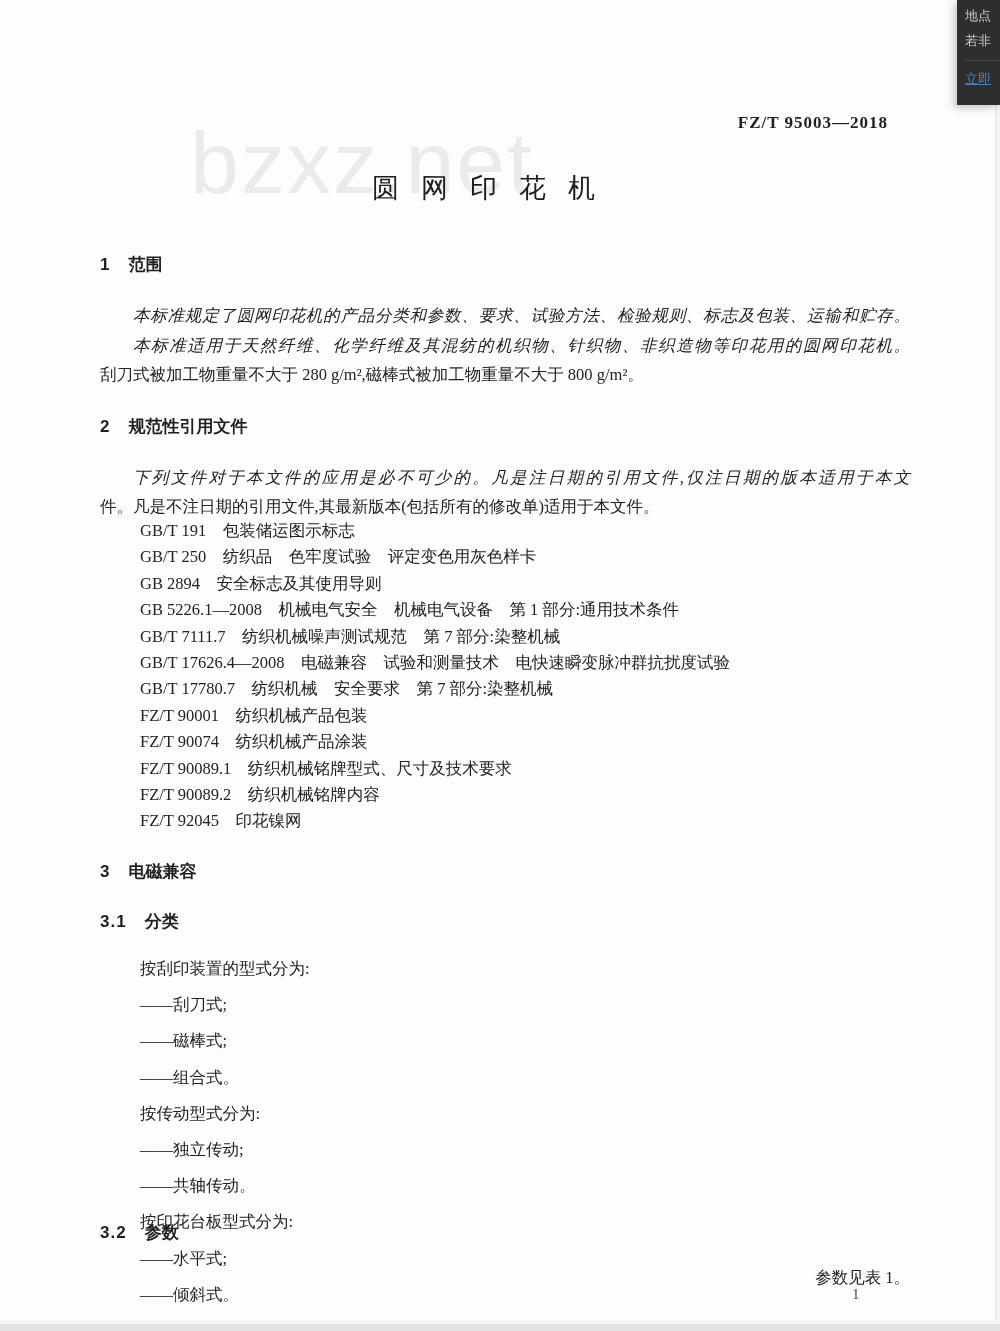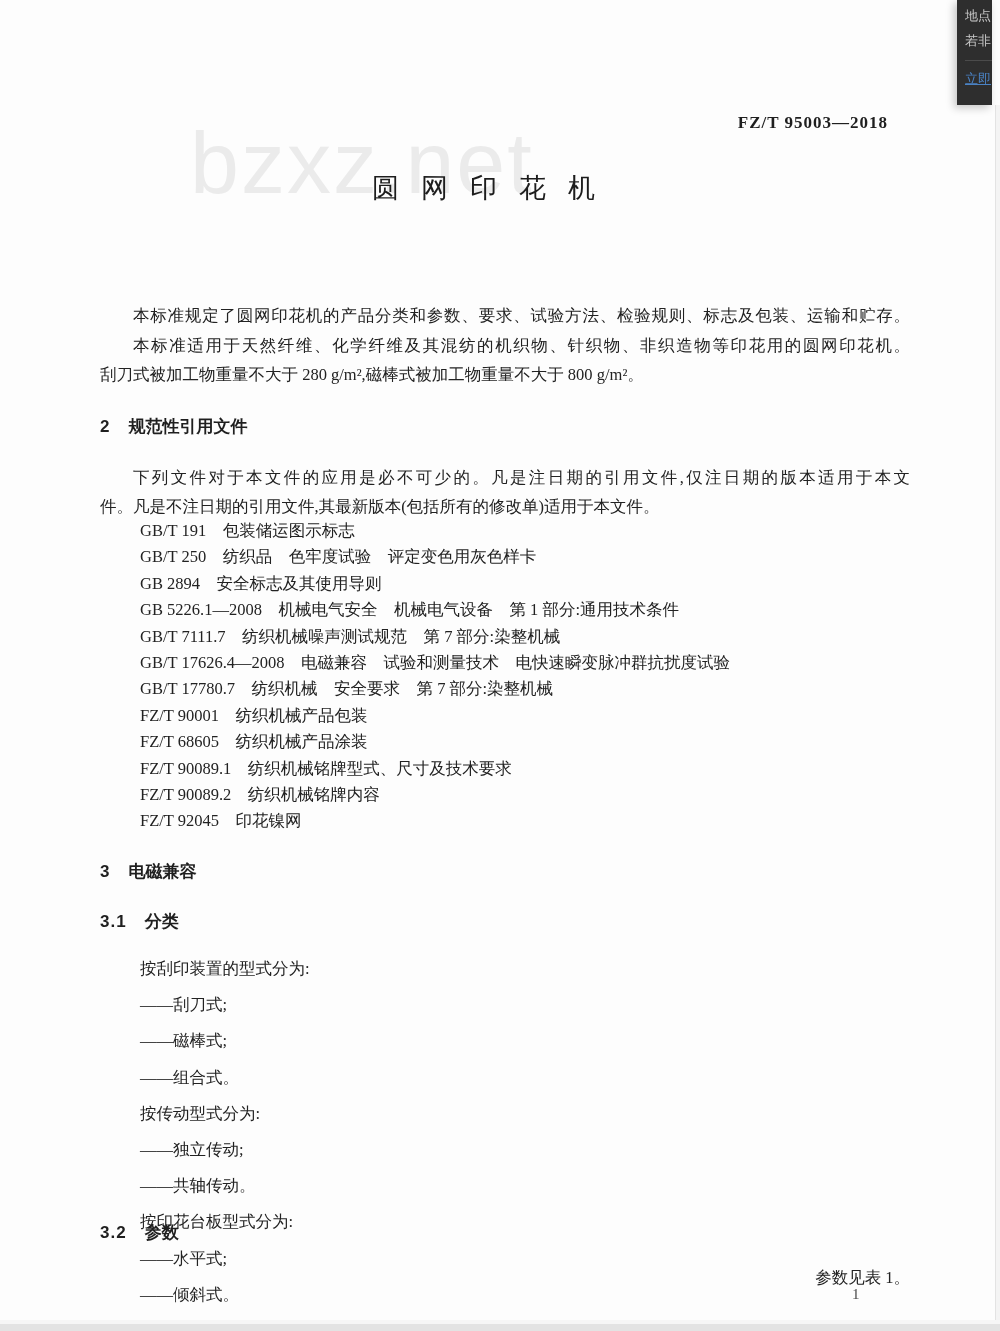--- a/index.html
+++ b/index.html
@@ -56,21 +56,21 @@
     font-size: 17px;
     color: #1f1f1f;
   }
   .h-sec .sec-num { margin-right: 18px; letter-spacing: 1px; }
   .body-line {
     font-size: 16.5px;
     line-height: 29.5px;
     color: #222;
   }
   .jlast { text-align: justify; text-align-last: justify; }
-  .indent { text-indent: 2em; }
+  .indent { text-indent: 2em; font-style: italic; }
   .ref-line {
     font-size: 16.5px;
     line-height: 26.4px;
     padding-left: 40px;
     color: #222;
     white-space: nowrap;
   }
   .cls-line {
     font-size: 16.5px;
     line-height: 26.2px;
@@ -109,21 +109,21 @@
     left: 0;
     bottom: 0;
     width: 100%;
     height: 7px;
     background: #e3e3e3;
   }
   .overlay {
     position: absolute;
     top: 0;
     left: 957px;
-    width: 35px;
+    width: 43px;
     height: 105px;
     background: #2e2e2e;
     box-shadow: -3px 3px 8px rgba(0,0,0,0.22);
     overflow: hidden;
     font-family: "Liberation Sans", "DejaVu Sans", sans-serif;
   }
   .overlay-line {
     font-size: 13px;
     color: #c9c9c9;
     padding: 0 0 0 8px;
@@ -150,20 +150,23 @@
 <body>
 
 <div class="page">
 
   <div class="watermark">bzxz.net</div>
 
   <div class="doc-number">FZ/T 95003—2018</div>
 
   <div class="doc-title">圆网印花机</div>
 
+  <div class="block h-sec" style="top:253px">
+    <span class="sec-num">1</span><span>范围</span>
+  </div>
 
   <div class="block body-line indent jlast" style="top:301px">本标准规定了圆网印花机的产品分类和参数、要求、试验方法、检验规则、标志及包装、运输和贮存。</div>
   <div class="block body-line indent jlast" style="top:331px">本标准适用于天然纤维、化学纤维及其混纺的机织物、针织物、非织造物等印花用的圆网印花机。</div>
   <div class="block body-line" style="top:360px">刮刀式被加工物重量不大于 280 g/m²,磁棒式被加工物重量不大于 800 g/m²。</div>
 
   <div class="block h-sec" style="top:415px">
     <span class="sec-num">2</span><span>规范性引用文件</span>
   </div>
 
   <div class="block body-line indent jlast" style="top:463px">下列文件对于本文件的应用是必不可少的。凡是注日期的引用文件,仅注日期的版本适用于本文</div>
@@ -171,21 +174,21 @@
 
   <div class="block" style="top:518px">
     <div class="ref-line">GB/T 191　包装储运图示标志</div>
     <div class="ref-line">GB/T 250　纺织品　色牢度试验　评定变色用灰色样卡</div>
     <div class="ref-line">GB 2894　安全标志及其使用导则</div>
     <div class="ref-line">GB 5226.1—2008　机械电气安全　机械电气设备　第 1 部分:通用技术条件</div>
     <div class="ref-line">GB/T 7111.7　纺织机械噪声测试规范　第 7 部分:染整机械</div>
     <div class="ref-line">GB/T 17626.4—2008　电磁兼容　试验和测量技术　电快速瞬变脉冲群抗扰度试验</div>
     <div class="ref-line">GB/T 17780.7　纺织机械　安全要求　第 7 部分:染整机械</div>
     <div class="ref-line">FZ/T 90001　纺织机械产品包装</div>
-    <div class="ref-line">FZ/T 68605　纺织机械产品涂装</div>
+    <div class="ref-line">FZ/T 90074　纺织机械产品涂装</div>
     <div class="ref-line">FZ/T 90089.1　纺织机械铭牌型式、尺寸及技术要求</div>
     <div class="ref-line">FZ/T 90089.2　纺织机械铭牌内容</div>
     <div class="ref-line">FZ/T 92045　印花镍网</div>
   </div>
 
   <div class="block h-sec" style="top:860px">
     <span class="sec-num">3</span><span>电磁兼容</span>
   </div>
 
   <div class="block h-sec" style="top:910px">

